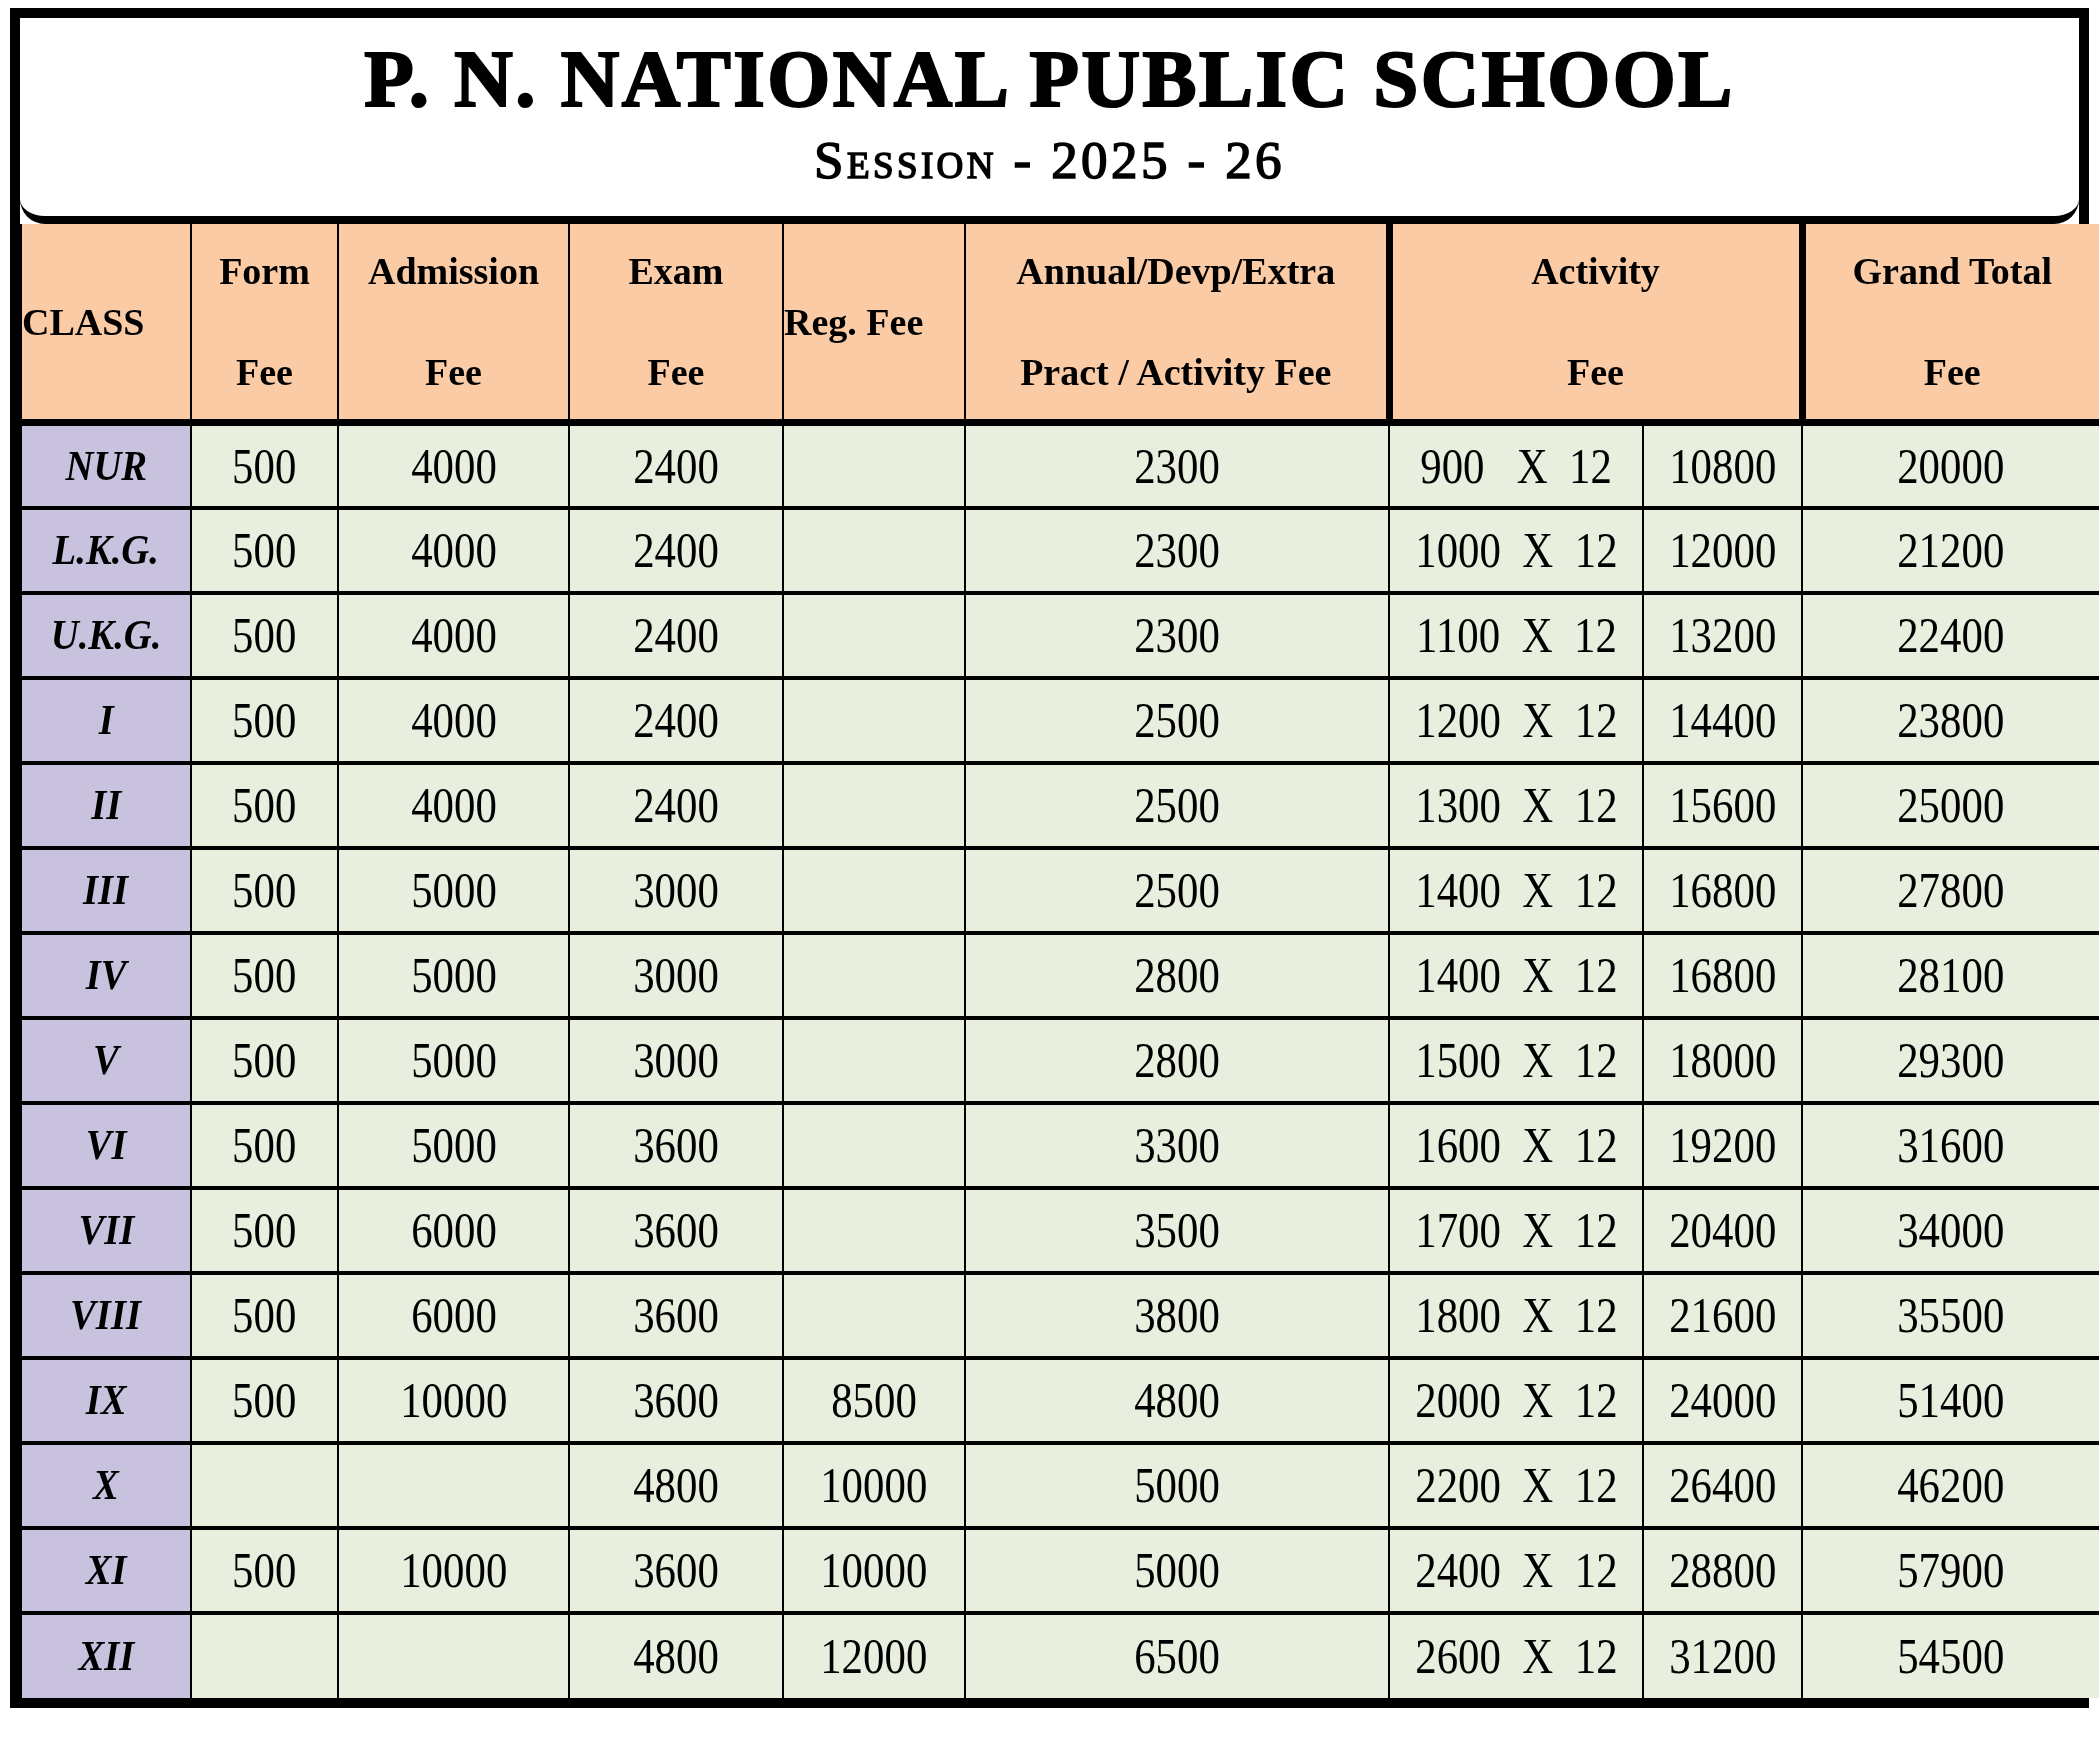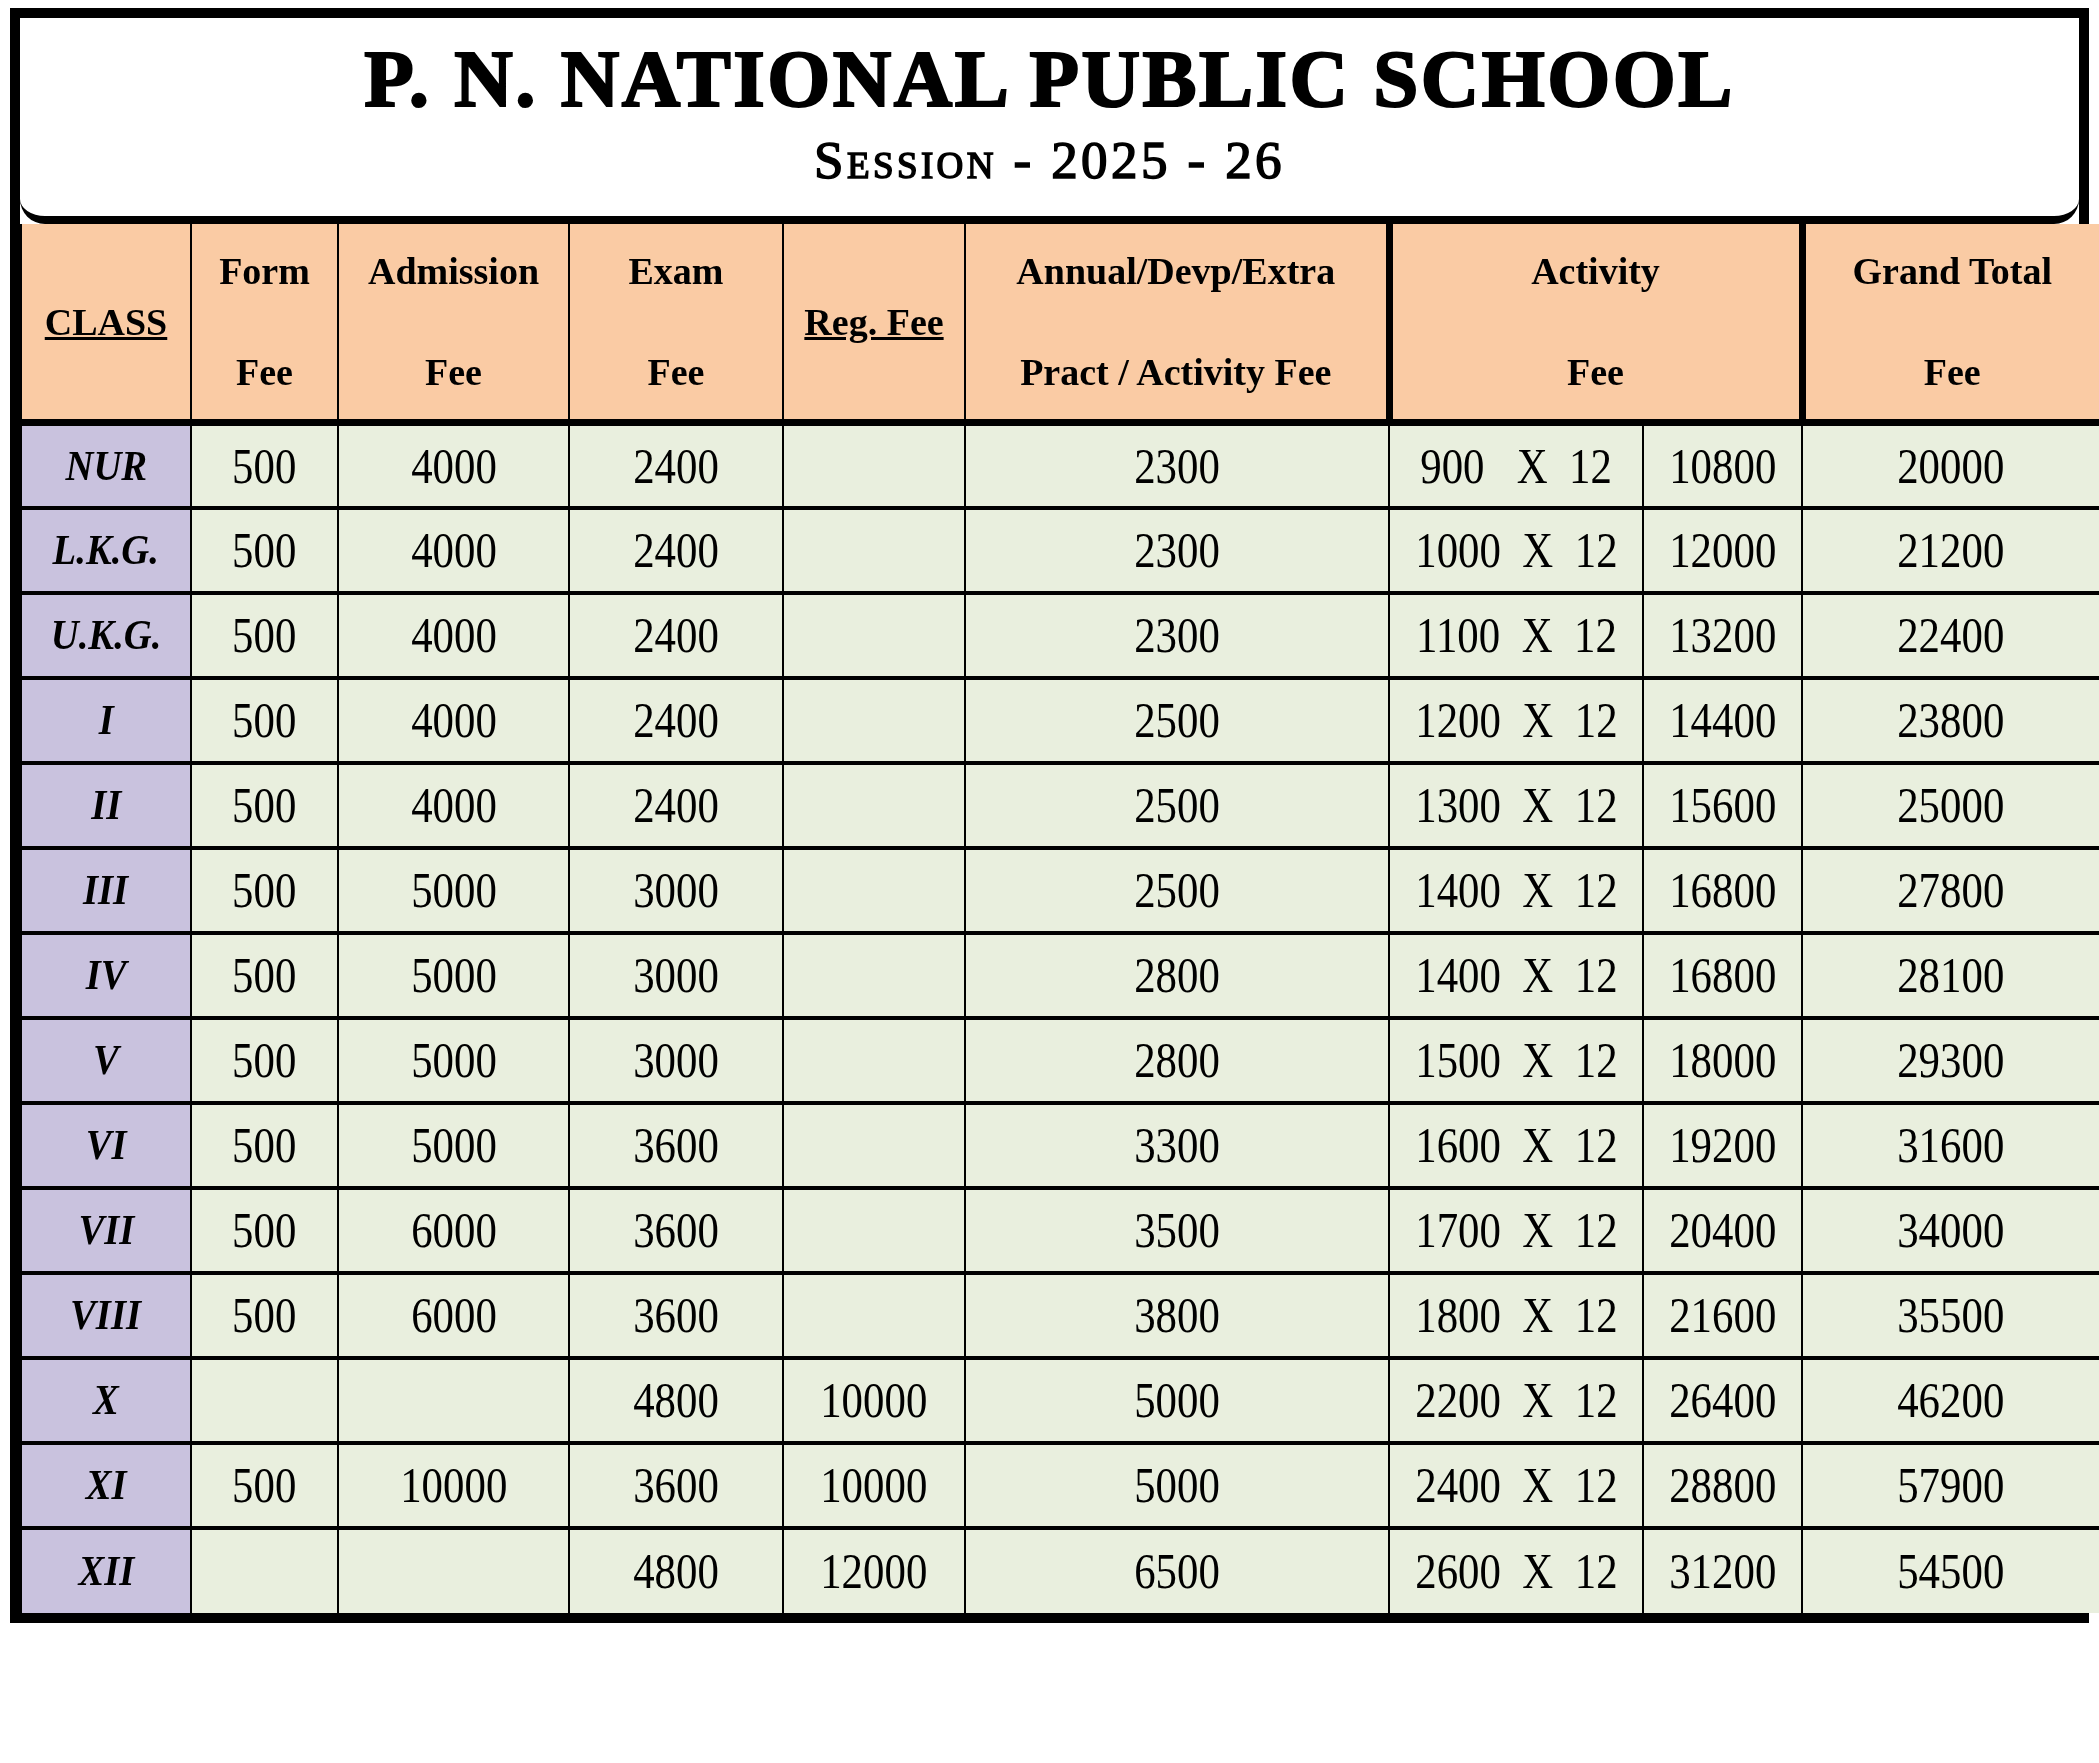--- a/index.html
+++ b/index.html
@@ -74,22 +74,20 @@
     display: flex;
     flex-direction: column;
     justify-content: space-between;
     align-items: center;
     padding: 25.4px 3.4px;
   }
   .center-one {
     height: 100%;
     display: flex;
     align-items: center;
-    justify-content: center;
-    text-decoration: underline;
   }
   
   .fee-table tbody td {
     background: var(--body-bg);
     height: 85px;
     font-size: 51px;
   }
   .fee-table tbody td.class-cell {
     background: var(--class-bg);
     font-weight: 700;
@@ -302,20 +300,31 @@
     <td><span class="num">500</span></td>
     <td><span class="num">6000</span></td>
     <td><span class="num">3600</span></td>
     <td><span class="num"></span></td>
     <td class="col-annual"><span class="num">3800</span></td>
     <td><span class="num">1800  X  12</span></td>
     <td class="col-mtotal"><span class="num">21600</span></td>
     <td class="col-grand"><span class="num">35500</span></td>
   </tr>
         <tr>
+    <td class="class-cell col-class"><span class="cls">IX</span></td>
+    <td><span class="num">500</span></td>
+    <td><span class="num">10000</span></td>
+    <td><span class="num">3600</span></td>
+    <td><span class="num">8500</span></td>
+    <td class="col-annual"><span class="num">4800</span></td>
+    <td><span class="num">2000  X  12</span></td>
+    <td class="col-mtotal"><span class="num">24000</span></td>
+    <td class="col-grand"><span class="num">51400</span></td>
+  </tr>
+        <tr>
     <td class="class-cell col-class"><span class="cls">X</span></td>
     <td><span class="num"></span></td>
     <td><span class="num"></span></td>
     <td><span class="num">4800</span></td>
     <td><span class="num">10000</span></td>
     <td class="col-annual"><span class="num">5000</span></td>
     <td><span class="num">2200  X  12</span></td>
     <td class="col-mtotal"><span class="num">26400</span></td>
     <td class="col-grand"><span class="num">46200</span></td>
   </tr>

